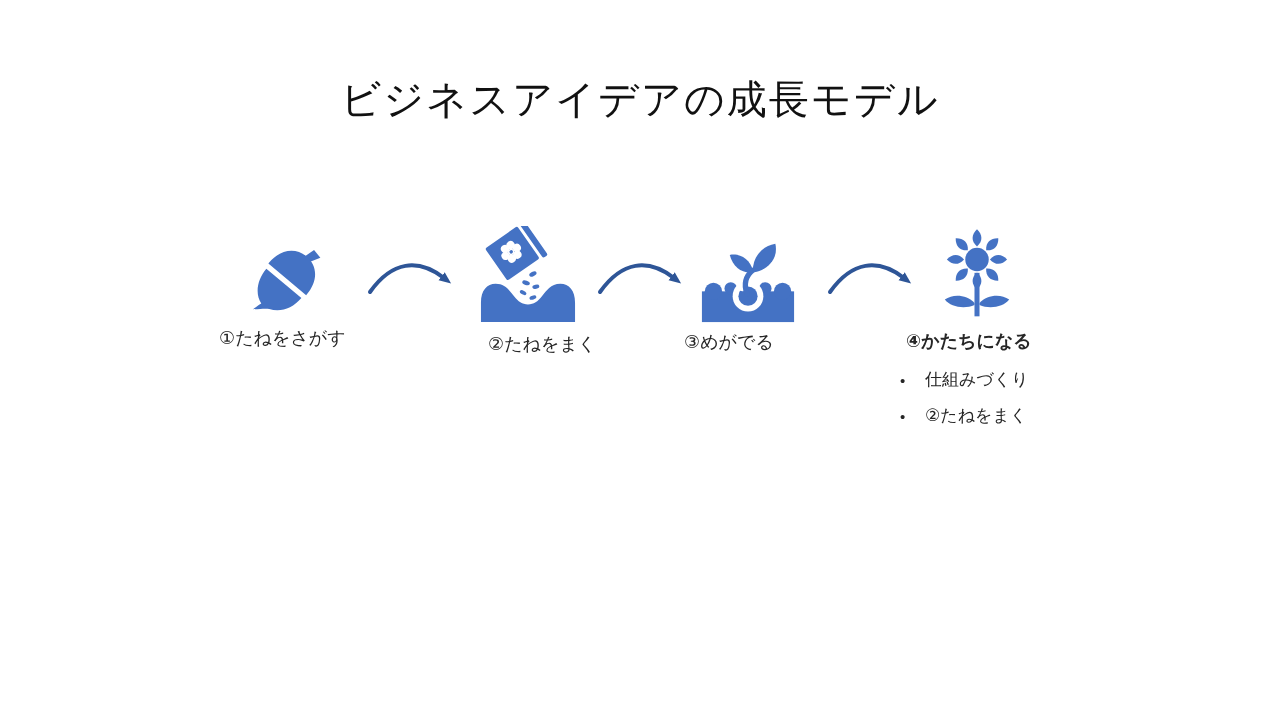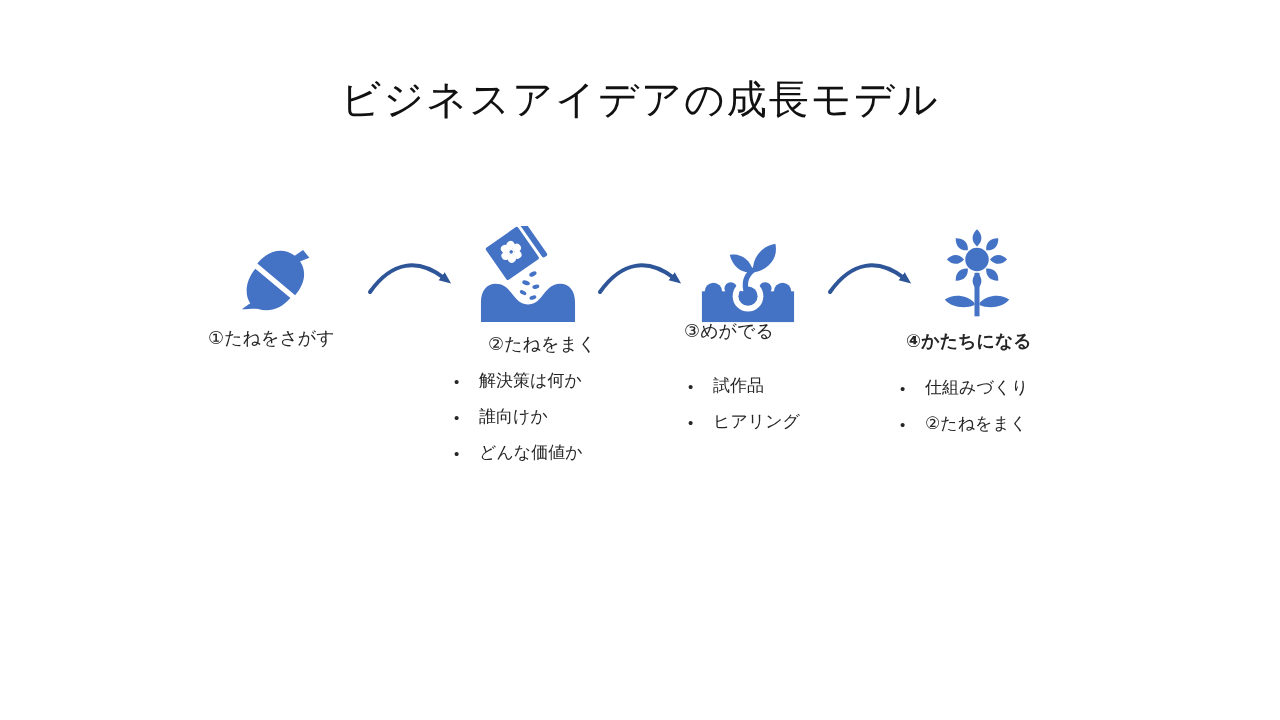--- a/index.html
+++ b/index.html
@@ -21,36 +21,36 @@
   }
   ul.bullets { position:absolute; list-style:none; margin:0; padding:0; }
   ul.bullets li {
     position:relative; padding-left:26px; font-size:17px; line-height:17px;
     margin-bottom:19px; color:#262626; white-space:nowrap;
   }
   ul.bullets li::before {
     content:"•"; position:absolute; left:1px; top:1px; font-size:15px; color:#262626;
   }
   
-  .stage-1 { left:184px; top:226px;text-align:center; }
+  .stage-1 { left:195px; top:226px;text-align:center; }
   .stage-1 .icon        { left:46px; top:12px; width:88px; height:88px; }
   .stage-1 .stage-label { left:24px; top:100px; }
   .stage-1 .bullets     { left:13px; top:142px; }
   .stage-2 { left:440px; top:226px; }
   .stage-2 .icon        { left:38px; top:0;    width:100px; height:98px; }
   .stage-2 .stage-label { left:18px; top:106px;margin-left:30px; }
   .stage-2 .bullets     { left:13px; top:146px; }
   .stage-3 { left:672px; top:226px; }
   .stage-3 .icon        { left:28px; top:2px;  width:96px; height:96px; }
-  .stage-3 .stage-label { left:12px; top:93px;text-align:center; }
+  .stage-3 .stage-label { left:12px; top:104px;text-align:center; }
   .stage-3 .bullets     { left:15px; top:151px; }
   .stage-4 { left:896px; top:226px; }
   .stage-4 .icon        { left:40px; top:0;    width:82px; height:92px; }
   .stage-4 .stage-label { left:10px; top:103px;font-weight:bold; }
-  .stage-4 .bullets     { left:3px;  top:153px; }
+  .stage-4 .bullets     { left:3px;  top:145px; }
   
   .arrow { position:absolute; width:88px; height:48px; }
   .arrow svg { display:block; width:100%; height:100%; }
   .arrow-1 { left:366px; top:248px; }
   .arrow-2 { left:596px; top:248px; }
   .arrow-3 { left:826px; top:248px; }
 </style>
 </head>
 <body>
 
@@ -103,25 +103,20 @@
         <g fill="#4472C4">
           <ellipse cx="55" cy="49" rx="4" ry="2.2" transform="rotate(-28 55 49)"></ellipse>
           <ellipse cx="48" cy="58" rx="4" ry="2.2" transform="rotate(18 48 58)"></ellipse>
           <ellipse cx="58" cy="62" rx="3.6" ry="2" transform="rotate(-14 58 62)"></ellipse>
           <ellipse cx="45" cy="68" rx="3.6" ry="2" transform="rotate(28 45 68)"></ellipse>
           <ellipse cx="55" cy="73" rx="3.6" ry="2" transform="rotate(-18 55 73)"></ellipse>
         </g>
       </svg>
     </div>
     <div class="stage-label">②たねをまく</div>
-    <ul class="bullets">
-      <li>解決策は何か</li>
-      <li>誰向けか</li>
-      <li>どんな価値か</li>
-    </ul>
   </div>
 
   <div class="arrow arrow-2">
     <svg viewBox="0 0 88 48" xmlns="http://www.w3.org/2000/svg" aria-hidden="true">
       <defs>
         <marker id="ah2" orient="auto" markerUnits="userSpaceOnUse" markerWidth="14" markerHeight="12" refX="3" refY="5">
           <path d="M0 0 L12 5 L0 10 Z" fill="#2E5597"></path>
         </marker>
       </defs>
       <path d="M4 44 C26 13 52 10 78 30" fill="none" stroke="#2E5597" stroke-width="4" stroke-linecap="round" marker-end="url(#ah2)"></path>
@@ -140,24 +135,20 @@
         </g>
         <circle cx="50" cy="71" r="16" fill="#FFFFFF"></circle>
         <circle cx="50" cy="71" r="10" fill="#4472C4"></circle>
         <circle cx="44.5" cy="62" r="4" fill="#FFFFFF"></circle>
         <path d="M49 69 C45.5 59 47.5 50 55 44" fill="none" stroke="#4472C4" stroke-width="5.5" stroke-linecap="round"></path>
         <path d="M55 46 C44 47.5 34.5 41 31 28 C42.5 26 52.5 33.5 55 44 Z" fill="#4472C4"></path>
         <path d="M55 45 C55 30.5 63.5 19.5 78.5 16.5 C82 32 70.5 43.5 56.5 46 Z" fill="#4472C4"></path>
       </svg>
     </div>
     <div class="stage-label">③めがでる</div>
-    <ul class="bullets">
-      <li>試作品</li>
-      <li>ヒアリング</li>
-    </ul>
   </div>
 
   <div class="arrow arrow-3">
     <svg viewBox="0 0 88 48" xmlns="http://www.w3.org/2000/svg" aria-hidden="true">
       <defs>
         <marker id="ah3" orient="auto" markerUnits="userSpaceOnUse" markerWidth="14" markerHeight="12" refX="3" refY="5">
           <path d="M0 0 L12 5 L0 10 Z" fill="#2E5597"></path>
         </marker>
       </defs>
       <path d="M4 44 C26 13 52 10 78 30" fill="none" stroke="#2E5597" stroke-width="4" stroke-linecap="round" marker-end="url(#ah3)"></path>

